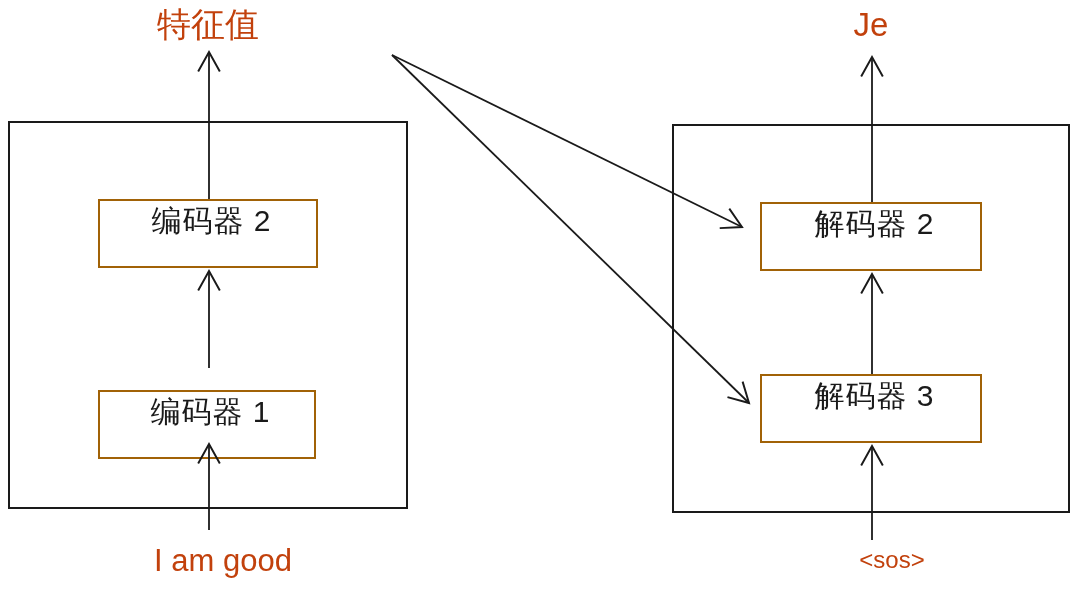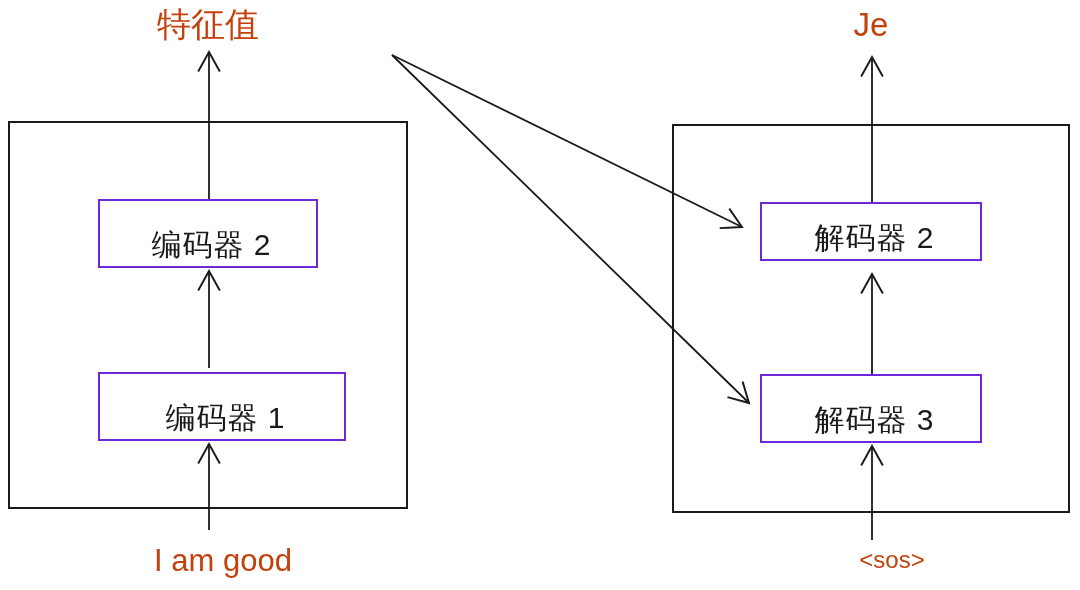--- a/index.html
+++ b/index.html
@@ -17,25 +17,25 @@
     color: #1a1a1a;
   }
   .outer-box {
     position: absolute;
     border: 2px solid #1a1a1a;
     background: #ffffff;
     box-sizing: border-box;
   }
   .block {
     position: absolute;
-    border: 2px solid #6d28d9;
+    border: 2px solid #a16207;
     background: #ffffff;
     box-sizing: border-box;
     display: flex;
-    align-items: flex-end;
+    align-items: flex-start;
     justify-content: center;
     font-size: 30px;
     letter-spacing: 1px;
     color: #1a1a1a;
     padding-left: 7px;
   }
   .io-label {
     position: absolute;
     text-align: center;
     color: #c2410c;
@@ -52,22 +52,22 @@
     width: 1080px;
     height: 590px;
     pointer-events: none;
   }
   #wires line { stroke: #1a1a1a; stroke-width: 1.8; fill: none; }
 
   
   #encoder-outer { left: 8px;   top: 121px; width: 400px; height: 388px; }
   #decoder-outer { left: 672px; top: 124px; width: 398px; height: 389px; }
   #encoder-2-block { left: 98px;  top: 199px; width: 220px; height: 69px; }
-  #encoder-1-block { left: 98px;  top: 372px; width: 248px; height: 69px; }
-  #decoder-2-block { left: 760px; top: 202px; width: 222px; height: 59px; }
+  #encoder-1-block { left: 98px;  top: 390px; width: 218px; height: 69px; }
+  #decoder-2-block { left: 760px; top: 202px; width: 222px; height: 69px; }
   #decoder-1-block { left: 760px; top: 374px; width: 222px; height: 69px; }
 </style>
 </head>
 <body>
 
 <div id="canvas">
 
   <div id="encoder-outer" class="outer-box"></div>
   <div id="decoder-outer" class="outer-box"></div>
 

